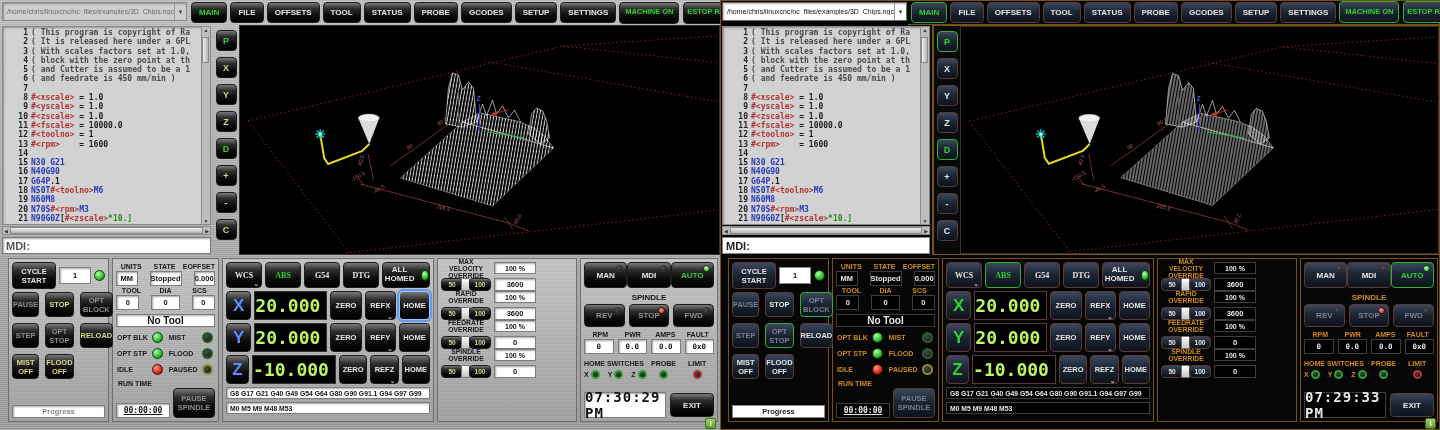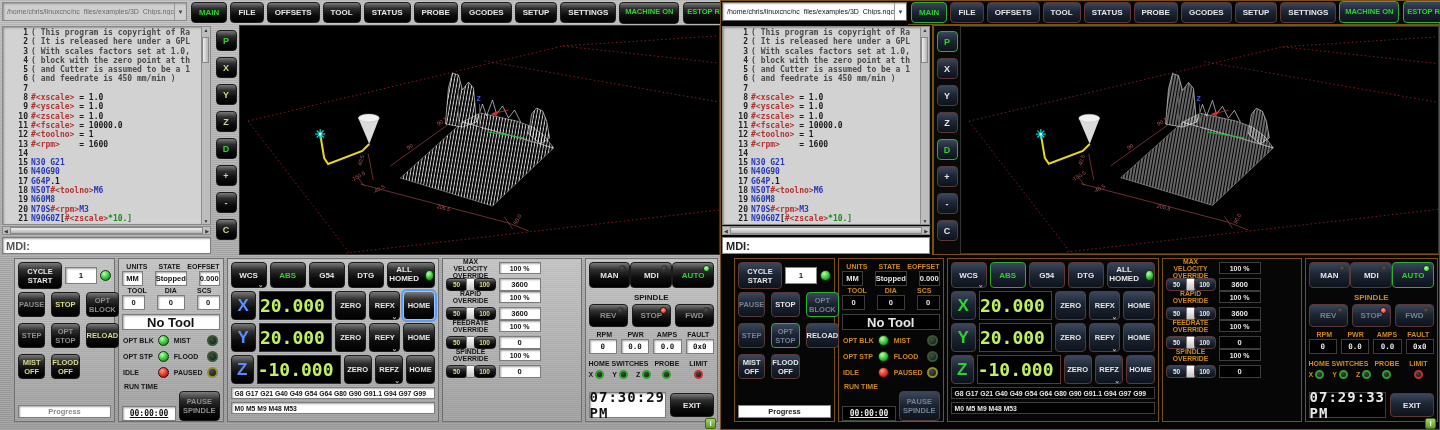--- a/index.html
+++ b/index.html
@@ -83,21 +83,21 @@
   .theme-dark .preview-area { border:1px solid #7a5210; }
   .view-strip { width:26px; display:flex; flex-direction:column; align-items:center; gap:6px; padding-top:5px; }
   .theme-dark .view-strip { background:#090909; }
   .view-btn { width:21px; height:21px; font-size:9px; }
   .theme-light .view-btn { color:#d3d38a; }
   .theme-light .view-btn.act { color:#2fd02f; }
   .preview { flex:1; background:#000; border:1px solid #333; position:relative; }
   .preview svg { position:absolute; inset:0; width:100%; height:100%; }
 
   
-  .bottom { height:175px; display:flex; gap:3px; padding:3px 2px 8px 14px; }
+  .bottom { height:175px; display:flex; gap:3px; padding:3px 2px 8px 8px; }
   .col { border:1px solid #6f6f6f; padding:3px; display:flex; flex-direction:column;
          background:repeating-linear-gradient(0deg, rgba(255,255,255,.05) 0 1px, rgba(0,0,0,.04) 1px 2px), linear-gradient(180deg,#c6c6c6,#a3a3a3); }
   .theme-dark .col { background:#060606; border:1px solid #7a5210; }
   .col.job { width:101px; }
   .col.status { width:107px; }
   .col.dro { width:212px; }
   .col.ovr { width:140px; }
   .col.mode { flex:1; }
 
   
@@ -105,32 +105,32 @@
   .cycle-btn { flex:1; height:100%; font-size:7.5px; line-height:1.2; }
   .count-f { width:32px; height:17px; font-size:8px; }
   .jgrid { display:grid; grid-template-columns:1fr 1fr 1fr; gap:6px; }
   .jbtn { height:25px; font-size:7.5px; line-height:1.2; }
   .progress { height:13px; margin-top:auto; font-size:7.5px; color:#888; }
 
   
   .s3lab { display:grid; grid-template-columns:1fr 1.2fr 1fr; font-size:7px; text-align:center; margin:1px 0; }
   .s3f { display:grid; grid-template-columns:1fr 1.2fr 1fr; gap:12px; }
   .s3f .field { height:15px; font-size:7.5px; }
-  .notool { height:16px; margin:4px 0 3px; font-size:13px; }
+  .notool { height:16px; margin:4px 0 3px; font-size:10px; }
   .led-grid { display:grid; grid-template-columns:auto 12px auto 12px; align-items:center;
               justify-content:space-between; row-gap:5px; font-size:7px; margin:2px 1px; }
   .rt-lab { font-size:7px; margin:3px 0 1px 2px; }
   .rt-row { display:flex; gap:3px; align-items:flex-end; }
   .rt-f { width:54px; height:15px; font-size:8px; font-family:"DejaVu Sans Mono", monospace;text-decoration:underline; }
   .ps-btn { flex:1; height:30px; font-size:7.5px; line-height:1.2; }
 
   
   .dro-top { display:flex; gap:3px; height:26px; margin-bottom:3px; }
   .dro-top .btn { font-size:8px; }
-  .wcs-b, .abs-b, .g54-b, .dtg-b { width:37px; }
+  .wcs-b, .abs-b, .g54-b, .dtg-b { width:37px;font-family:Liberation Serif, serif; }
   .homed-b { flex:1; gap:5px; font-size:7.5px; line-height:1.1; }
   .axis-rows { display:flex; flex-direction:column; gap:3px; }
   .axis-row { display:flex; gap:3px; height:29px; }
   .axis-letter { width:30px; font-size:17px; color:#5b8cff; }
   .theme-dark .axis-letter { color:#2fd02f; }
   .dro-val { flex:1; display:flex; align-items:center; justify-content:flex-end; padding-right:6px;
              background:#000; color:#bef264; border:1px solid #333; font:bold 18px "DejaVu Sans Mono", monospace; }
   .theme-light .dro-val { box-shadow:inset 1px 1px 3px rgba(0,0,0,.6); }
   .theme-dark .dro-val { border-color:#5d3838; }
   .axis-row .sm { width:37px; font-size:7.5px; }

